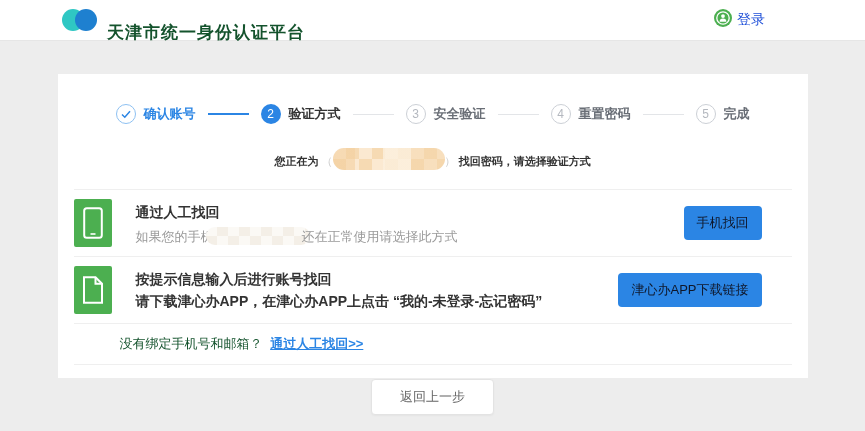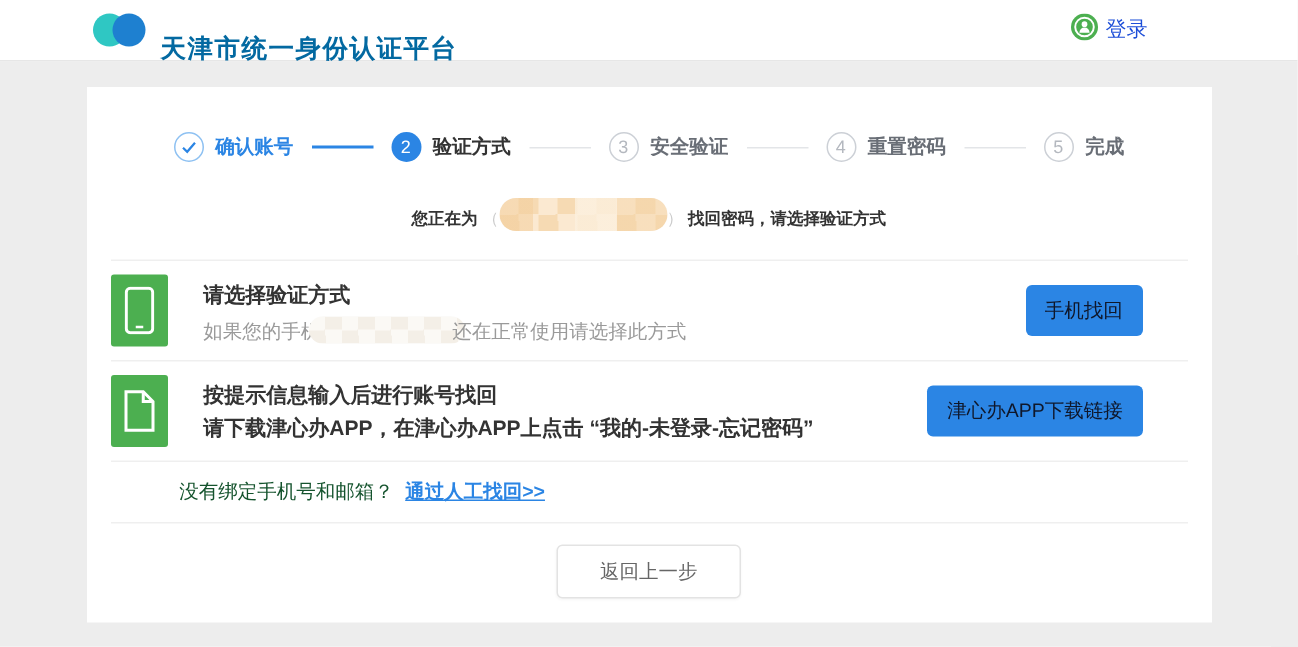--- a/index.html
+++ b/index.html
@@ -13,29 +13,29 @@
   #screen { width:865px; height:431px; position:relative; }
 
   
   .header {
     height:41px; background:#fff; border-bottom:1px solid #e6e6e6;
     display:flex; align-items:center; padding:0 100px 0 62px; position:relative;
   }
   .logo { display:flex; align-items:center; margin-right:10px; }
   .logo .c1 { width:22px; height:22px; border-radius:50%; background:#2fc7c3; }
   .logo .c2 { width:22px; height:22px; border-radius:50%; background:#1e80d0; margin-left:-9px; }
-  .site-title { font-size:17px; font-weight:bold; color:#0369a1; letter-spacing:1px;margin-top:24px; }
+  .site-title { font-size:17px; font-weight:bold; color:#14532d; letter-spacing:1px;margin-top:24px; }
   .login { margin-left:auto; display:flex; align-items:center; gap:5px; cursor:pointer; }
   .login-label { font-size:14px; color:#1d4ed8; }
 
   
   .page { height:390px; background:#ededed; }
   .card {
-    width:750px; height:357px; background:#fff;
-    margin:0 auto; position:relative; top:17px;
+    width:750px; height:304px; background:#fff;
+    margin:16px auto; position:relative; top:17px;
   }
 
   
   .stepper { display:flex; align-items:center; padding:30px 58px 0; }
   .step { display:flex; align-items:center; flex:0 0 auto; }
   .circle {
     width:20px; height:20px; border-radius:50%;
     display:flex; align-items:center; justify-content:center;
     font-size:12px; flex:0 0 auto;
   }
@@ -170,21 +170,21 @@
       <div class="rows">
 
         <div class="row option">
           <div class="opt-icon">
             <svg width="20" height="32" viewBox="0 0 20 32">
               <rect x="1.2" y="1.2" width="17.6" height="29.6" rx="2.6" fill="none" stroke="#fff" stroke-width="2"></rect>
               <line x1="7.5" y1="27" x2="12.5" y2="27" stroke="#fff" stroke-width="1.6"></line>
             </svg>
           </div>
           <div class="opt-text">
-            <div class="opt-title">请选择验证方式</div>
+            <div class="opt-title">通过人工找回</div>
             <div class="opt-desc">
               <span>如果您的手机</span><span class="mosaic mosaic-phone"></span><span>还在正常使用请选择此方式</span>
             </div>
           </div>
           <button class="btn-primary">手机找回</button>
         </div>
 
         <div class="row option">
           <div class="opt-icon">
             <svg width="22" height="28" viewBox="0 0 22 28">

